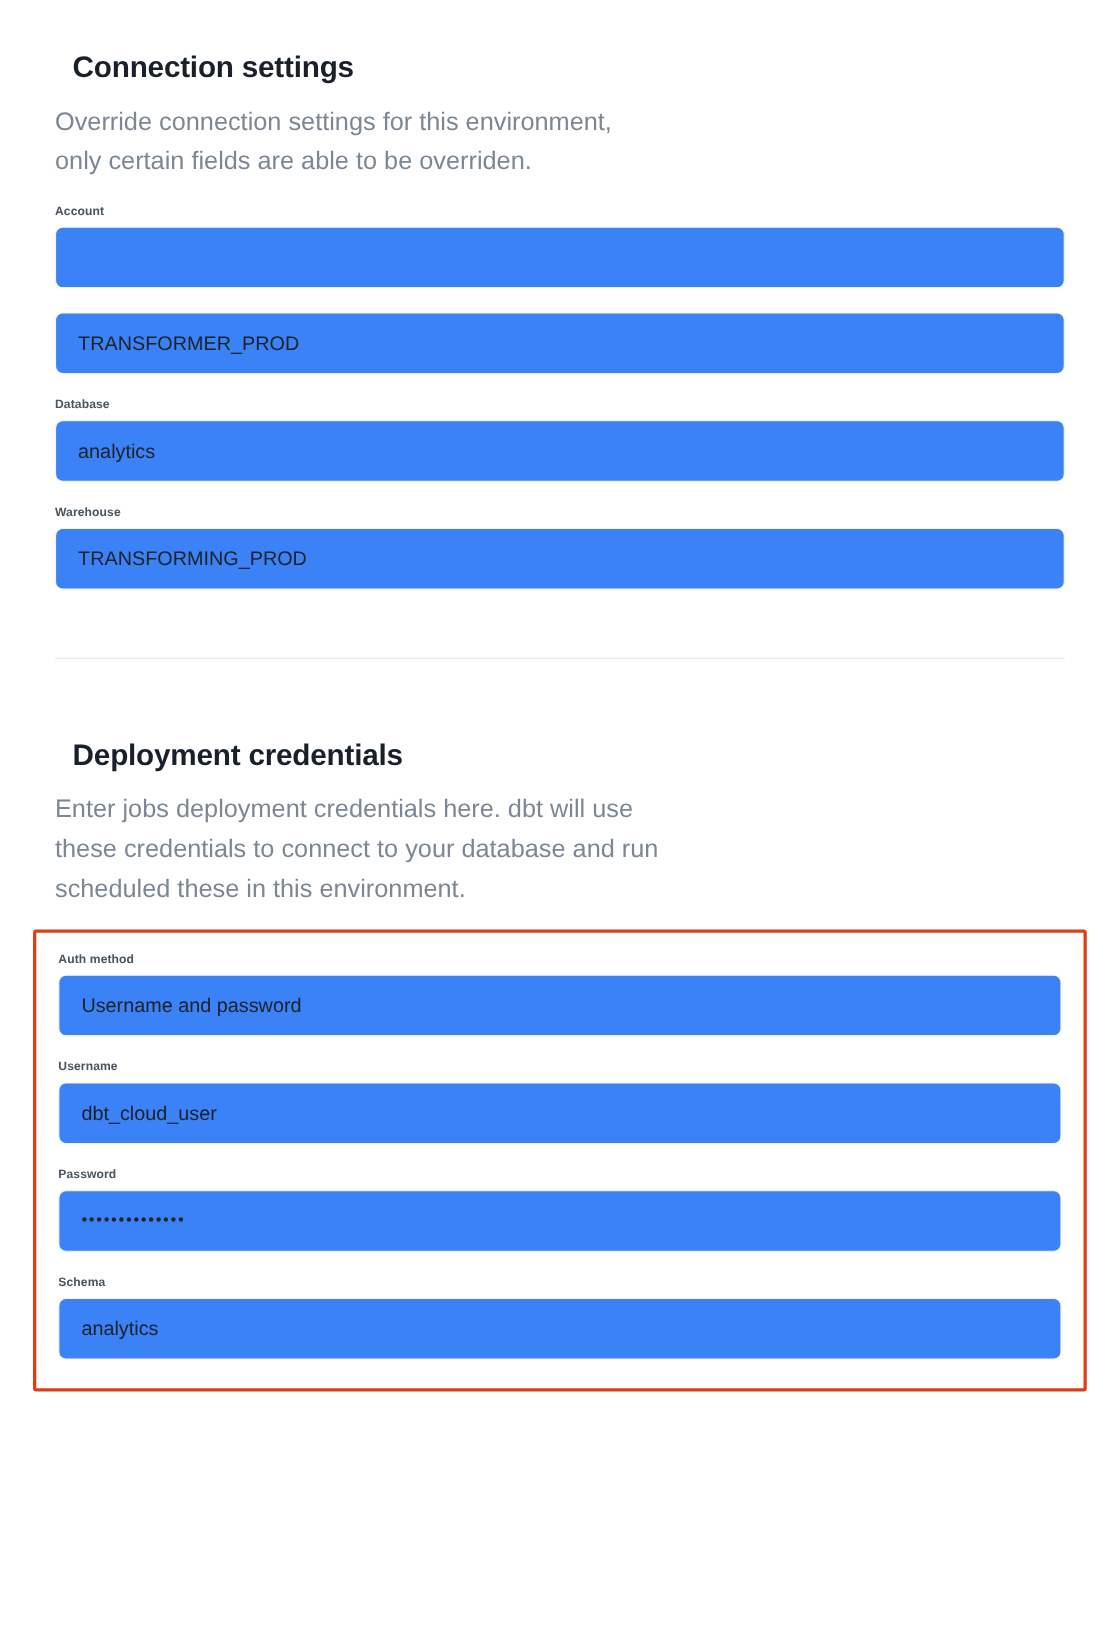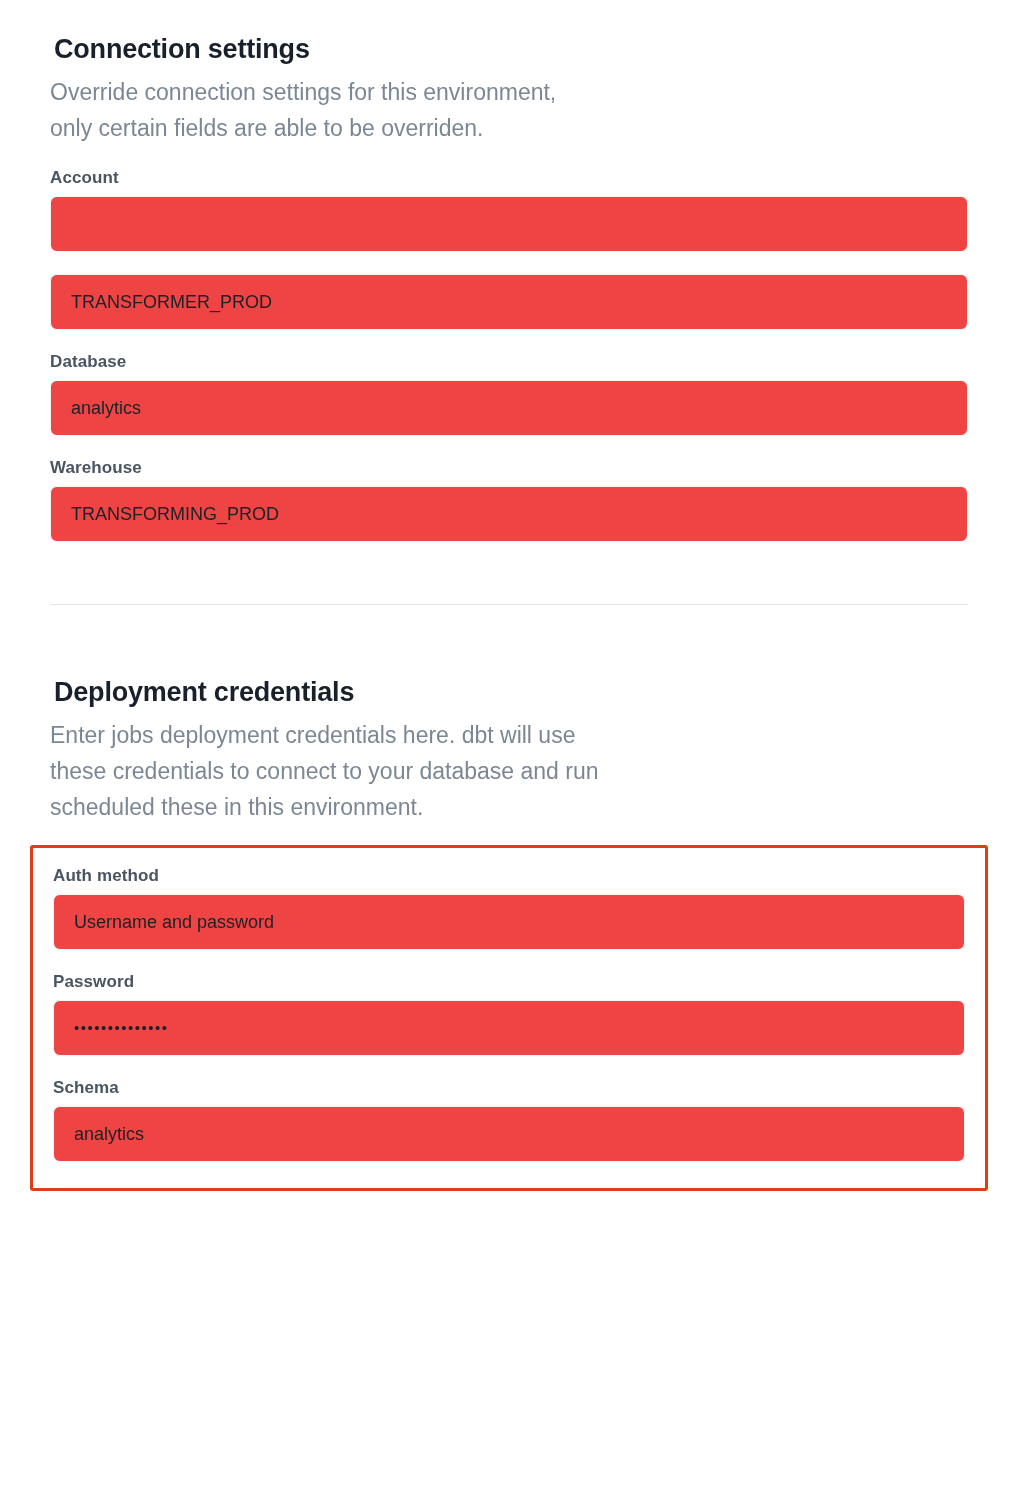--- a/index.html
+++ b/index.html
@@ -17,46 +17,46 @@
     overflow: hidden;
   }
   .page {
     padding: 0 50px;
   }
   .section-title {
     font-size: 27px;
     font-weight: bold;
     letter-spacing: -0.2px;
     color: #18212b;
-    margin: 4px;
+    margin: 16px;
     padding-top: 30px;
   }
   .section-desc {
     font-size: 23px;
     line-height: 1.55;
     color: #7b8794;
     margin: 10px 0 0 0;
     max-width: 560px;
     font-weight: 400;
   }
   .field {
     margin-top: 22px;
   }
   .field-label {
-    font-size: 17px;
+    font-size: 11px;
     font-weight: bold;
     color: #495561;
     letter-spacing: 0.1px;
     margin-bottom: 8px;
     display: block;
   }
   .field-input {
     width: 100%;
     height: 56px;
-    background: #ef4444;
+    background: #3b82f6;
     border: 1px solid #f2f4f6;
     border-radius: 7px;
     font-family: "Liberation Sans", sans-serif;
     font-size: 18px;
     color: #1c2127;
     padding: 0 20px;
     line-height: 56px;
     display: block;
     outline: none;
   }
@@ -122,20 +122,24 @@
       <span>these credentials to connect to your database and run</span><br>
       <span>scheduled these in this environment.</span>
     </p>
 
     <div class="highlight-box">
       <div class="field">
         <label class="field-label">Auth method</label>
         <input class="field-input" type="text" value="Username and password" style="">
       </div>
 
+      <div class="field">
+        <label class="field-label">Username</label>
+        <input class="field-input" type="text" value="dbt_cloud_user" style="">
+      </div>
 
       <div class="field">
         <label class="field-label">Password</label>
         <input class="field-input password" type="text" value="••••••••••••••" style="">
       </div>
 
       <div class="field">
         <label class="field-label">Schema</label>
         <input class="field-input" type="text" value="analytics" style="">
       </div>

